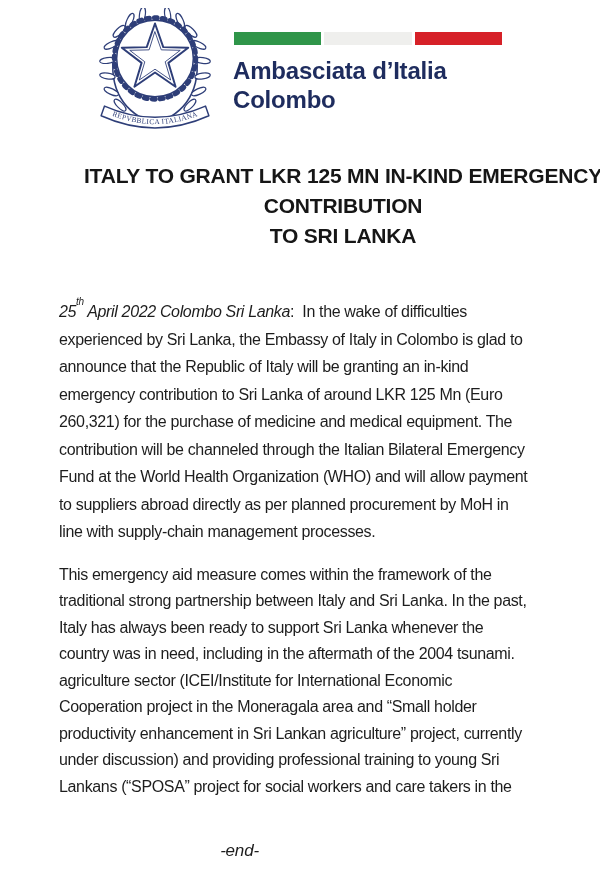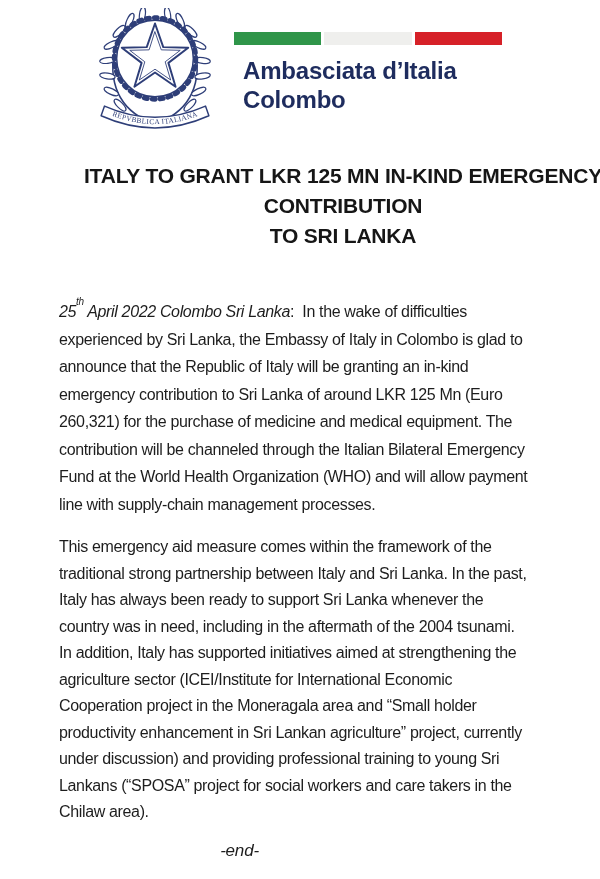--- a/index.html
+++ b/index.html
@@ -86,52 +86,51 @@
       </text>
     </svg>
   </div>
 
   <div class="flag">
     <span style="background: rgb(47, 149, 73);"></span>
     <span style="background: rgb(239, 239, 237);"></span>
     <span style="background: rgb(214, 33, 40);"></span>
   </div>
 
-  <div class="embassy-name" style="color: rgb(30, 44, 94); margin-left: 10px;">
+  <div class="embassy-name" style="color: rgb(30, 44, 94);">
     <div>Ambasciata d’Italia</div>
     <div>Colombo</div>
   </div>
 
   <div class="title">
     <div>ITALY TO GRANT LKR 125 MN IN-KIND EMERGENCY</div>
     <div>CONTRIBUTION</div>
     <div>TO SRI LANKA</div>
   </div>
 
   <div class="body">
     <div class="para p1">
       <div class="line"><span class="it">25</span><sup class="ord">th</sup><span class="it"> April 2022 Colombo Sri Lanka</span><span>:  In the wake of difficulties</span></div>
       <div class="line">experienced by Sri Lanka, the Embassy of Italy in Colombo is glad to</div>
       <div class="line">announce that the Republic of Italy will be granting an in-kind</div>
       <div class="line">emergency contribution to Sri Lanka of around LKR 125 Mn (Euro</div>
       <div class="line">260,321) for the purchase of medicine and medical equipment. The</div>
       <div class="line">contribution will be channeled through the Italian Bilateral Emergency</div>
       <div class="line">Fund at the World Health Organization (WHO) and will allow payment</div>
+      <div class="line">to suppliers abroad directly as per planned procurement by MoH in</div>
       <div class="line">line with supply-chain management processes.</div>
     </div>
     <div class="para p2">
       <div class="line">This emergency aid measure comes within the framework of the</div>
       <div class="line">traditional strong partnership between Italy and Sri Lanka. In the past,</div>
       <div class="line">Italy has always been ready to support Sri Lanka whenever the</div>
       <div class="line">country was in need, including in the aftermath of the 2004 tsunami.</div>
-      <div class="line">In addition, Italy has supported initiatives aimed at strengthening the</div>
       <div class="line">agriculture sector (ICEI/Institute for International Economic</div>
       <div class="line">Cooperation project in the Moneragala area and “Small holder</div>
       <div class="line">productivity enhancement in Sri Lankan agriculture” project, currently</div>
       <div class="line">under discussion) and providing professional training to young Sri</div>
       <div class="line">Lankans (“SPOSA” project for social workers and care takers in the</div>
-      <div class="line">Chilaw area).</div>
     </div>
   </div>
 
   <div class="end-marker">-end-</div>
 
 </div>
 
 </body></html>

